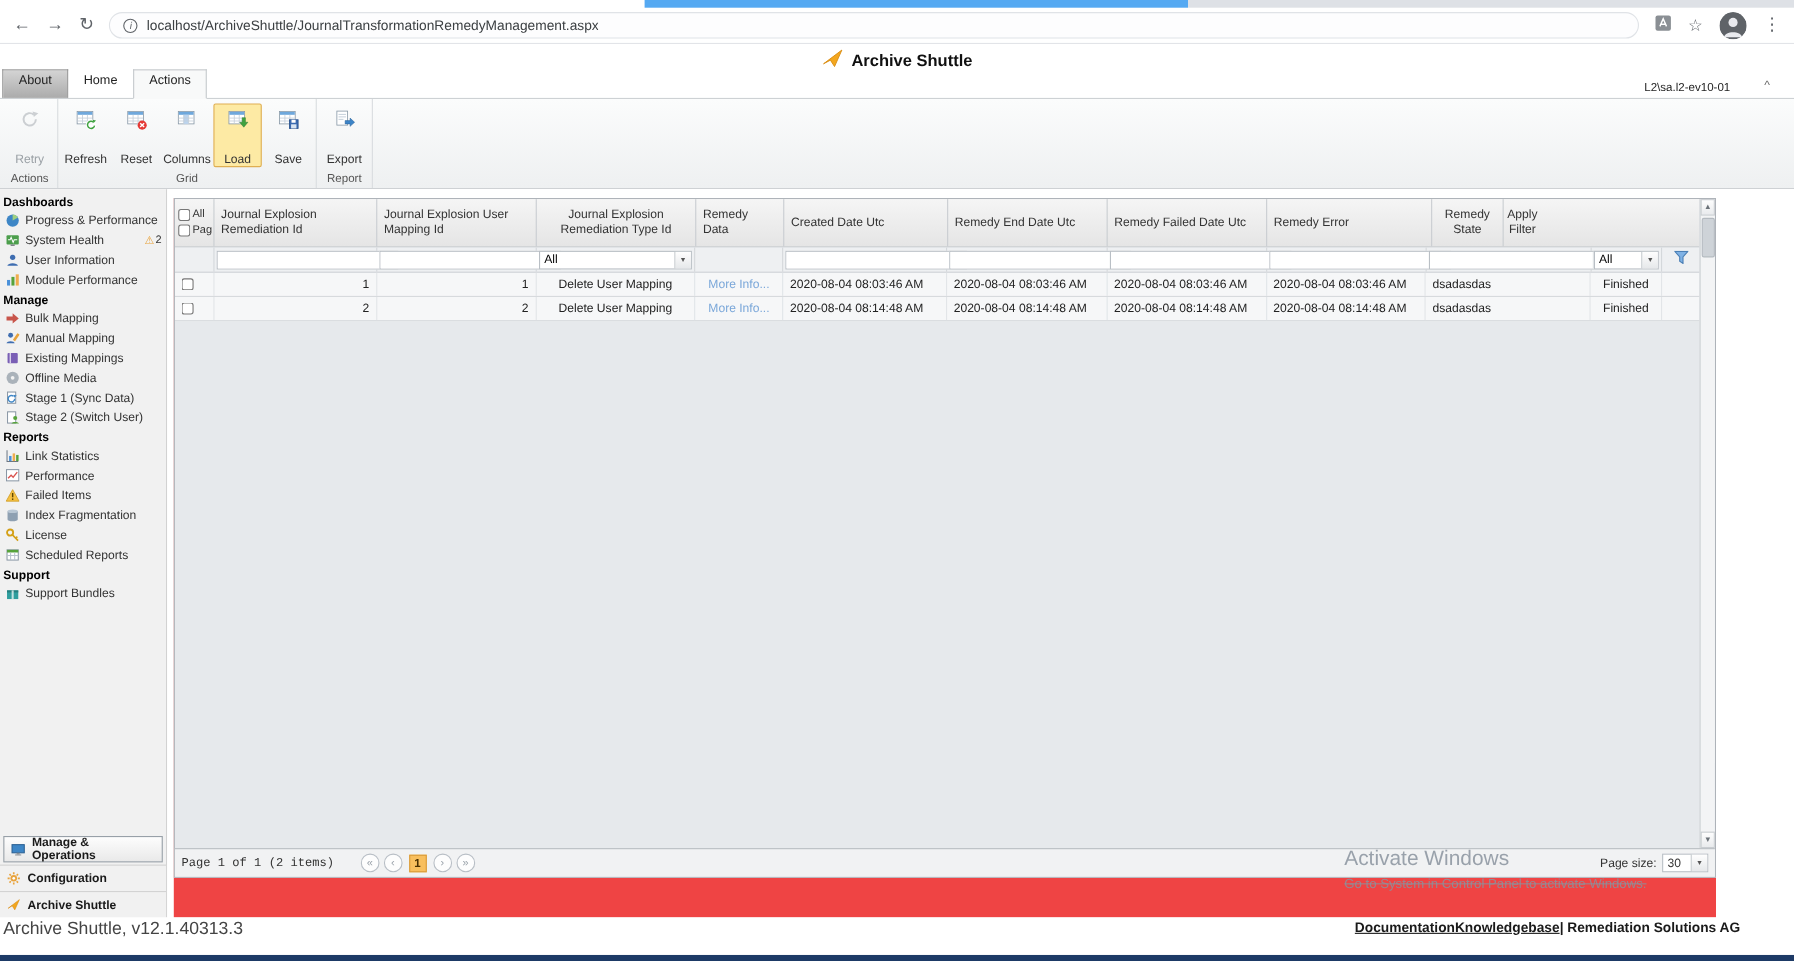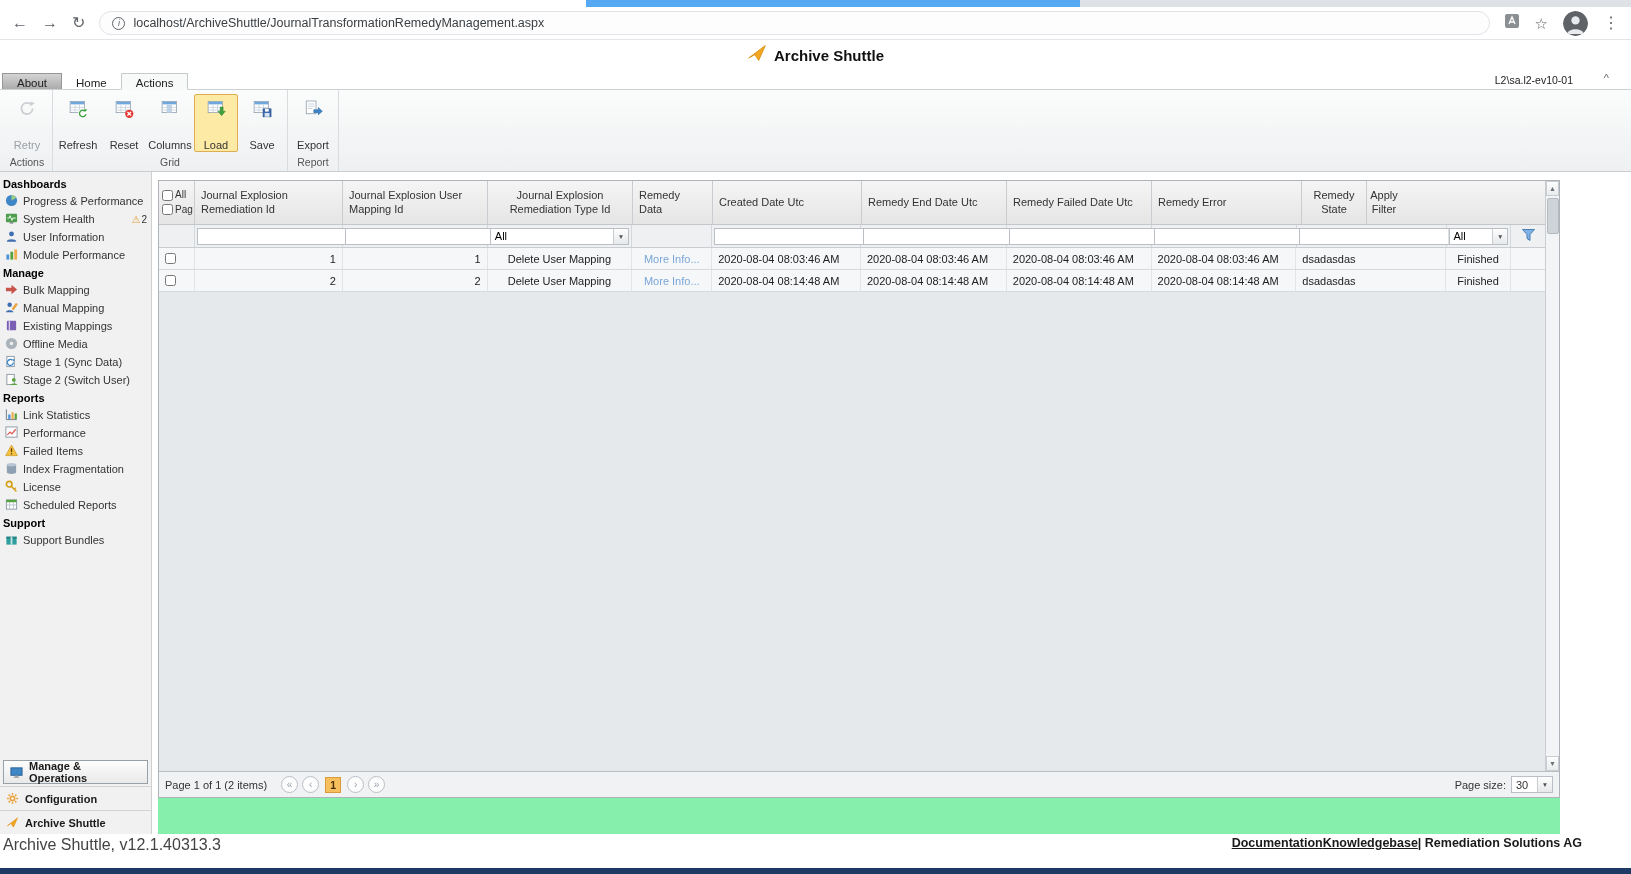--- a/index.html
+++ b/index.html
@@ -18,21 +18,21 @@
   .url { font-size:12.5px; color:#3c4043; white-space:nowrap; overflow:hidden; }
   .rightic { display:flex; align-items:center; gap:15px; }
   .avatar { width:25px; height:25px; border-radius:50%; overflow:hidden; flex:none; cursor:pointer; }
 
   
   .appheader { height:30px; display:flex; align-items:center; justify-content:center; gap:7px; background:#fff; }
   .apptitle { font-size:15px; font-weight:bold; color:#101010; }
 
   
   .ribbontabs { height:20px; position:relative; display:flex; align-items:flex-end; padding-left:2px; border-bottom:1px solid #cdd1d4; background:#fff; }
-  .rtab { font-size:11.5px; padding:3px 14px 0; color:#222; cursor:pointer; }
+  .rtab { font-size:11.5px; padding:3px 14px 10px; color:#222; cursor:pointer; }
   .rtab.about { background:linear-gradient(180deg,#d4d4d4,#ababab); border:1px solid #979797; border-bottom:none; }
   .rtab.active { background:#f8f9f9; border:1px solid #c5c9cc; border-bottom:1px solid #f8f9f9; margin-bottom:-1px; }
   .userlabel { position:absolute; right:58px; top:4px; font-size:10.5px; color:#222; }
   .ribcollapse { position:absolute; right:22px; top:2px; font-size:11px; color:#666; cursor:pointer; }
   .ribbonbody { height:82px; background:linear-gradient(#fbfcfc,#eef0f1); border-bottom:1px solid #c9cdd0; display:flex; align-items:stretch; padding-left:2px; }
   .rgroup { display:flex; flex-direction:column; border-right:1px solid #d9dcdf; padding:2px 3px 0; }
   .rbtns { flex:1; display:flex; align-items:flex-start; gap:2px; padding-top:2px; }
   .rbtn { width:44px; height:58px; display:flex; flex-direction:column; align-items:center; gap:20px; padding-top:3px; font-size:11px; color:#333; border:1px solid transparent; border-radius:2px; cursor:pointer; }
   .rbtn.active { background:#fdeaa4; border-color:#dfae52; }
   .rbtn.disabled { color:#9aa0a5; }
@@ -46,21 +46,21 @@
   .sectitle { font-size:11px; font-weight:bold; color:#000; padding:4px 3px 1px; }
   .sitem { display:flex; align-items:flex-end; gap:5px; padding:2.5px 4px 2.5px 5px; font-size:11px; color:#333; cursor:pointer; }
   .si { width:13px; height:13px; flex:none; }
   .sbadge { margin-left:auto; display:flex; align-items:center; font-size:10px; color:#333; }
   .sbadge .warn { color:#e8a33d; font-size:10px; margin-right:1px; }
   .sspacer { flex:1; }
   .sfbtn { display:flex; align-items:center; gap:6px; height:24px; padding:0 6px; font-weight:bold; font-size:11px; color:#1a1a1a; border-top:1px solid #d3d3d3; background:#f1f1f1; cursor:pointer; }
   .sfbtn.sel { margin:3px 3px 2px; border:1px solid #98a0a8; background:linear-gradient(#fdfdfd,#e9e9e9); height:24px; }
 
   .content { flex:1; padding:8px 0 0 6px; background:#fff; position:relative; }
-  .gridwrap { width:1402px; height:654px; background:#86efac; }
+  .gridwrap { width:1402px; height:654px; background:#ef4444; }
   .gridbox { width:1402px; height:618px; border:1px solid #aeb3b9; background:#e6e9ec; display:flex; flex-direction:column; }
   .gbody { flex:1; display:flex; overflow:hidden; }
   .gcols { width:1386px; display:flex; flex-direction:column; }
   .ghead { display:flex; height:44px; background:linear-gradient(#f5f5f5,#e5e5e5); border-bottom:1px solid #c3c7cb; flex:none; }
   .hcell { border-right:1px solid #c9cdd1; font-size:11px; color:#333; display:flex; align-items:center; padding:2px 6px; cursor:pointer; line-height:1.25; }
   .hcell.ctr { justify-content:center; text-align:center; }
   .gfilter { display:flex; height:23px; background:#eef0f2; border-bottom:1px solid #c9cdd1; flex:none; }
   .fcell { border-right:1px solid #d4d8db; height:100%; display:flex; align-items:center; padding:0 2px; }
   .finput { flex:1; display:flex; align-items:stretch; height:17px; background:#fff; border:1px solid #b9bfc5; }
   .finput input { border:0; outline:0; flex:1; min-width:0; font-size:11px; padding:0 3px; font-family:"Liberation Sans",sans-serif; }
@@ -78,21 +78,21 @@
   .selhead { flex-direction:column; justify-content:center; align-items:flex-start; gap:2px; font-size:10px; padding-left:3px; }
   .selline { display:flex; align-items:center; gap:2px; }
   .selline input { width:11px; height:11px; }
   .rowcb { width:11px; height:11px; }
   .vscroll { width:16px; background:#f3f4f5; border-left:1px solid #c9cdd1; display:flex; flex-direction:column; align-items:center; }
   .sarrow { width:100%; height:15px; display:flex; align-items:center; justify-content:center; font-size:7px; color:#6b7278; background:linear-gradient(#fdfdfd,#e9ebed); border:1px solid #c9cdd1; cursor:pointer; }
   .sthumb { width:12px; height:36px; background:#ced3d8; border:1px solid #b4bac0; border-radius:2px; margin-top:2px; cursor:grab; }
   .strack { flex:1; }
 
   .pager { height:26px; background:#f1f2f3; border-top:1px solid #b9bec3; display:flex; align-items:center; padding:0 6px; gap:4px; font-size:11px; color:#333; flex:none; }
-  .psummary { margin-right:10px; }
+  .psummary { margin-right:20px;font-family:Liberation Mono, monospace; }
   .pbtn { width:17px; height:17px; border-radius:50%; border:1px solid #b9bfc6; background:#fdfdfd; color:#9aa2aa; font-size:10px; display:flex; align-items:center; justify-content:center; cursor:pointer; line-height:1; }
   .pcur { width:16px; height:16px; background:#f8bf5e; border:1px solid #d99b3a; color:#4a3000; font-weight:bold; font-size:10.5px; display:flex; align-items:center; justify-content:center; cursor:pointer; margin:0 2px; }
   .psize { margin-left:auto; display:flex; align-items:center; gap:5px;padding-left:39px; }
   .psizecombo { width:42px; height:17px; background:#fff; border:1px solid #b9bfc5; display:flex; align-items:stretch; font-size:11px; }
 
   
   .footer { height:34px; background:#fff; position:relative; }
   .version { position:absolute; left:3px; top:2px; font-size:16px; color:#444; }
   .flinks { position:absolute; right:49px; top:2px; font-size:12.5px; font-weight:bold; color:#1a1a1a; display:flex; gap:0; }
   .flinks .lnk { text-decoration:underline; cursor:pointer; }
@@ -603,14 +603,18 @@
   <div class="footer">
     <span class="version">Archive Shuttle, v12.1.40313.3</span>
     <span class="flinks">
       <span class="lnk">Documentation</span>
       <span class="lnk">Knowledgebase</span>
       <span>| Remediation Solutions AG</span>
     </span>
   </div>
   <div class="bottomstrip"></div>
 
+  <div class="watermark">
+    <div class="wm1">Activate Windows</div>
+    <div class="wm2">Go to System in Control Panel to activate Windows.</div>
+  </div>
 
 </div>
 
 </body></html>

